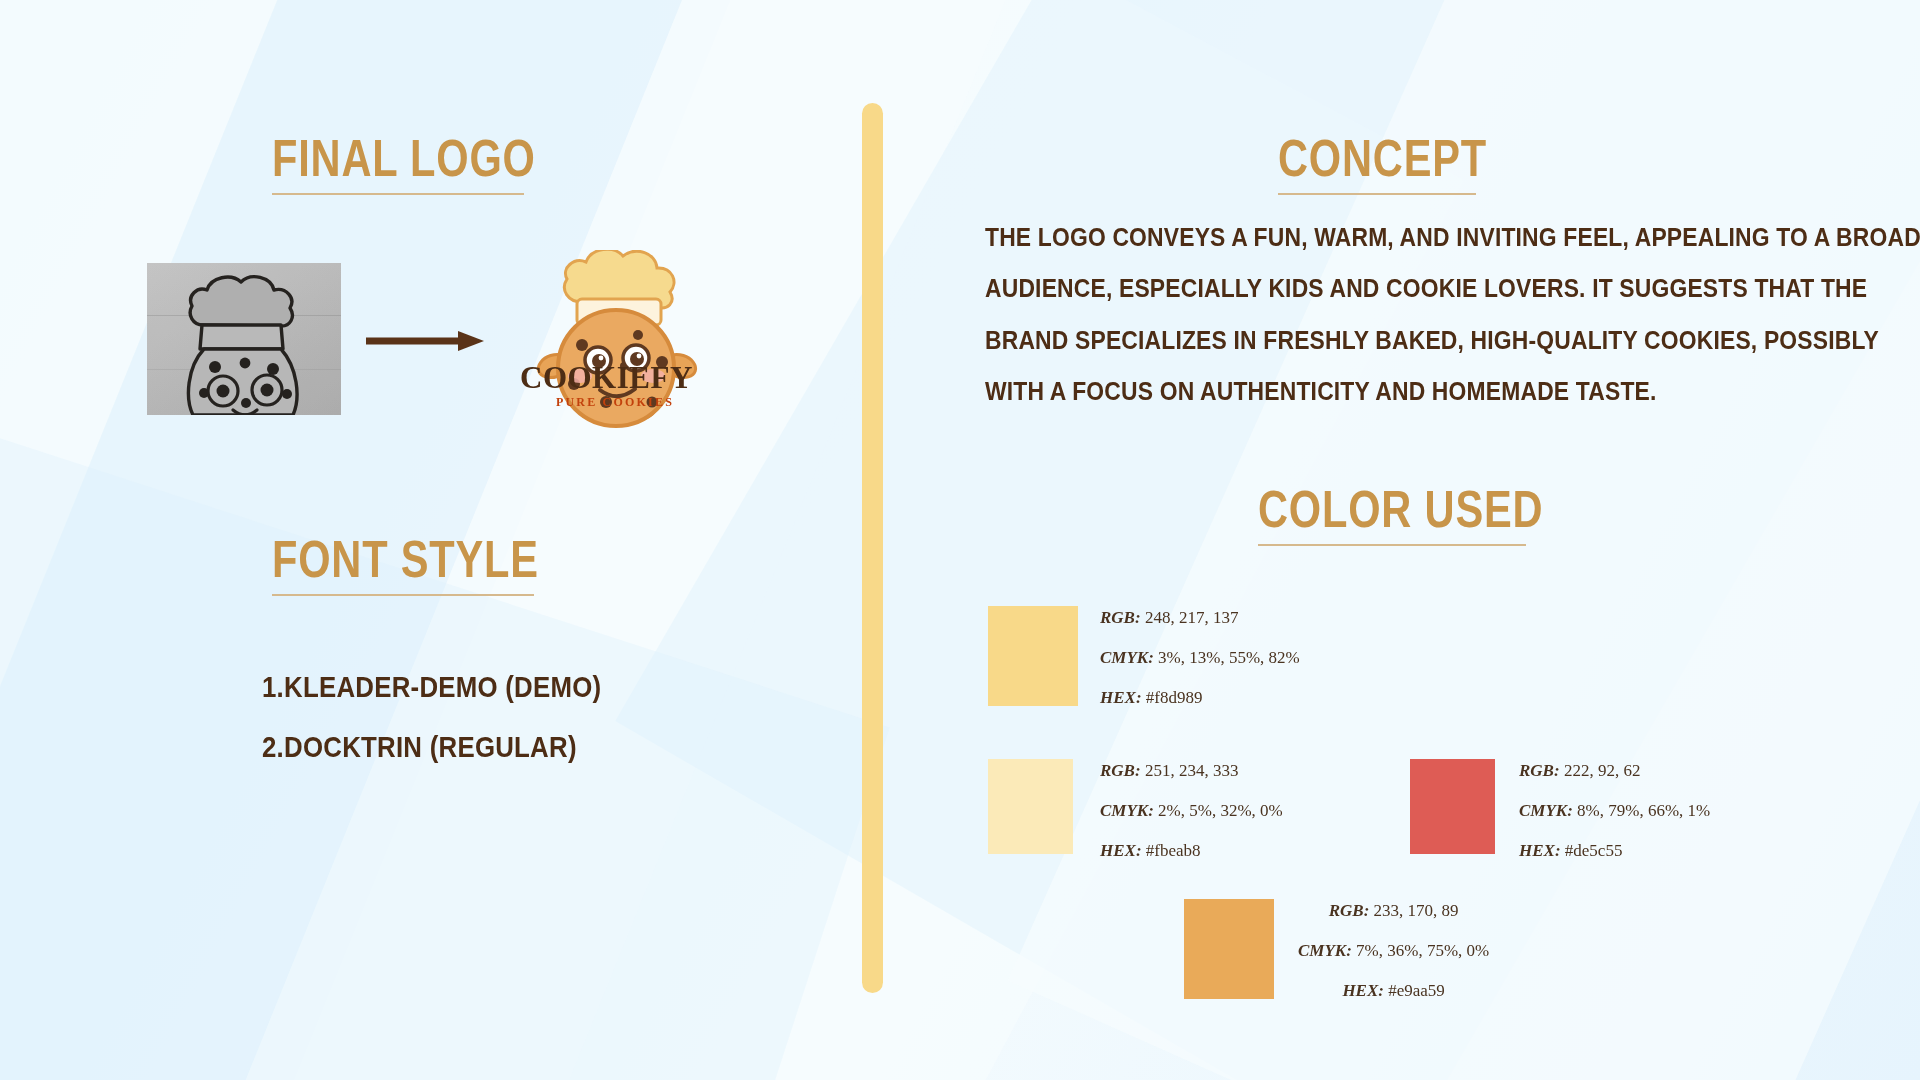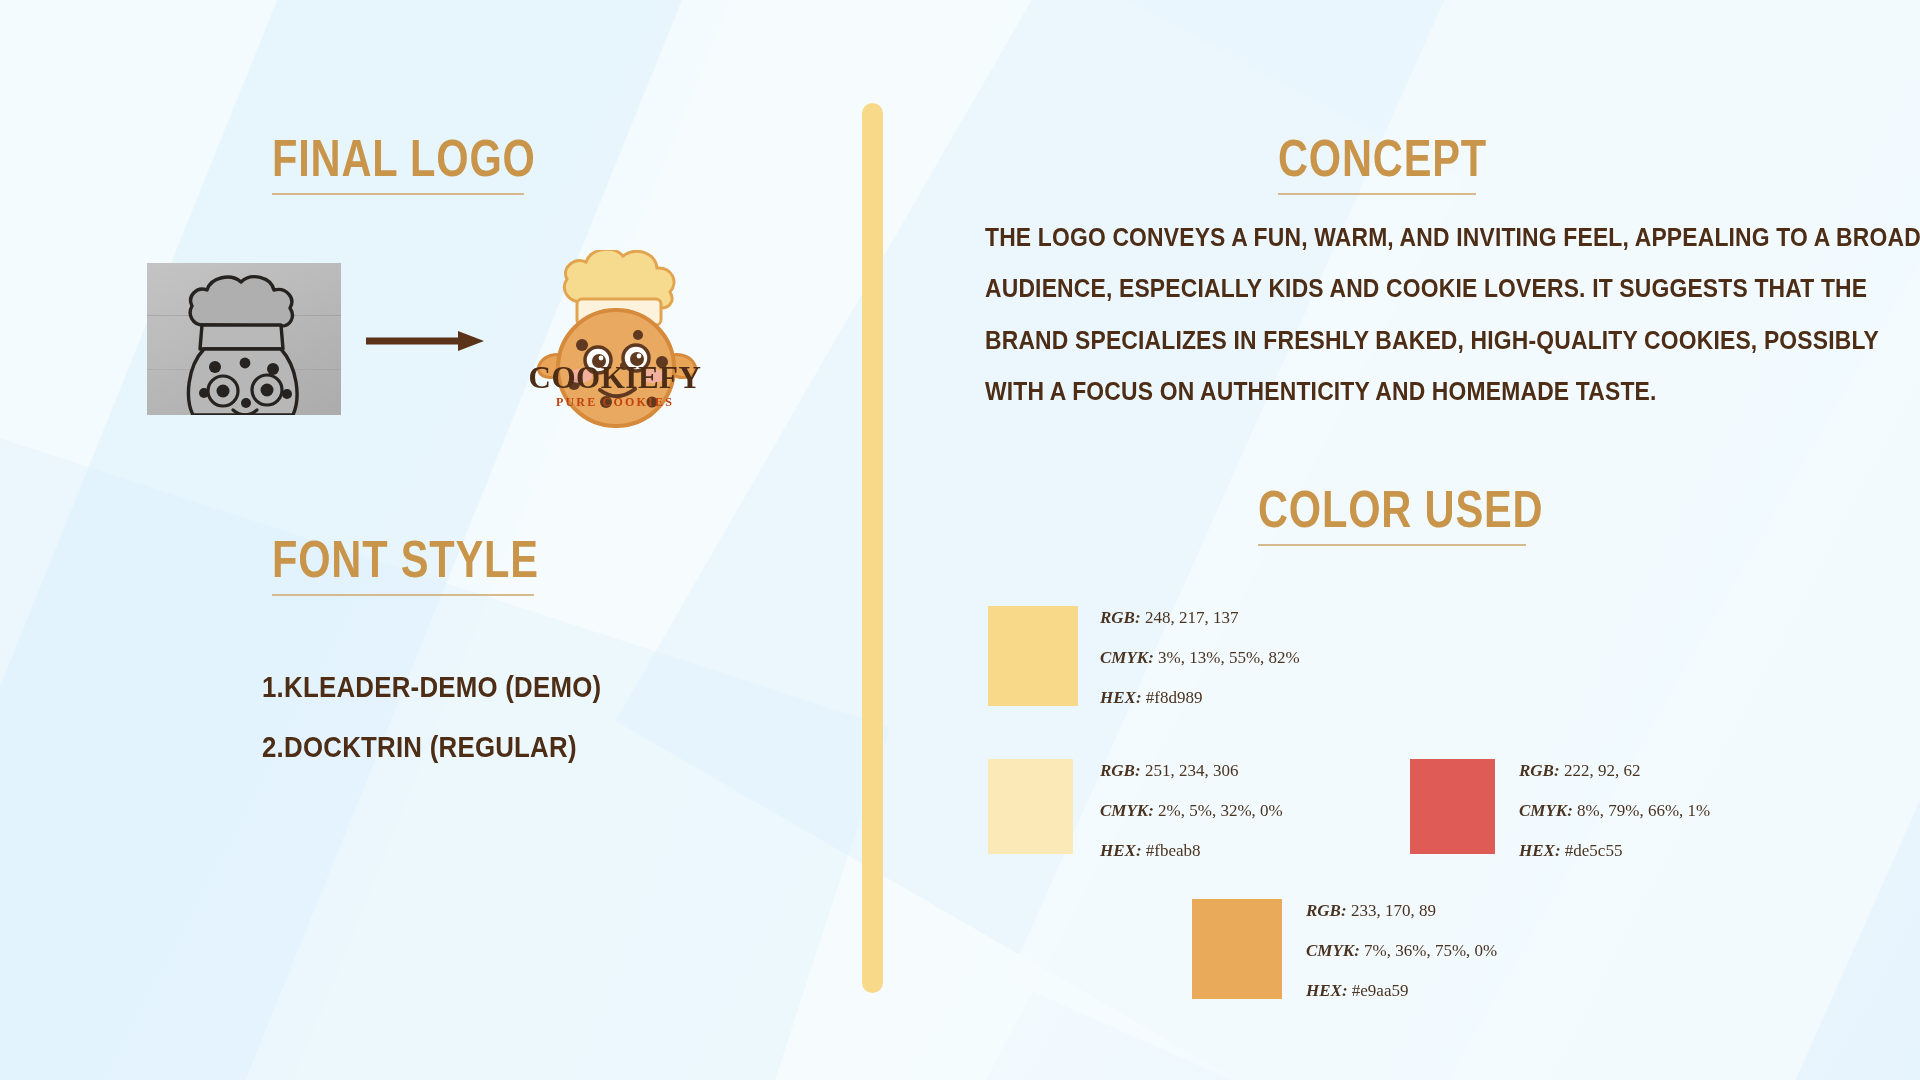--- a/index.html
+++ b/index.html
@@ -43,21 +43,21 @@
       linear-gradient(#b9b9b9,#b0b0b0);
     overflow:hidden;
   }
   #sketch .paperline{position:absolute;left:0;right:0;height:1px;background:rgba(120,120,120,.35);}
   .arrow{
     position:absolute;left:366px;top:330px;width:118px;height:22px;
   }
   #logo-final{position:absolute;left:520px;top:250px;width:190px;height:180px;}
   .logo-word{
     position:absolute;left:520px;top:362px;width:190px;
-    text-align:center;color:#4d2d15;
+    text-align:left;color:#4d2d15;
     font-family:"Liberation Serif",serif;font-weight:bold;
     font-size:31px;letter-spacing:.5px;line-height:1;
   }
   .logo-sub{
     position:absolute;left:520px;top:396px;width:190px;text-align:center;
     color:#c2410c;font-family:"Liberation Serif",serif;font-weight:bold;
     font-size:12px;letter-spacing:2.2px;line-height:1;
   }
 
   
@@ -242,21 +242,21 @@
         </div>
       </div>
     </div>
 
 
     <div class="swatch-card" style="left:28px;top:158px;">
       <div class="chip sm" style="background:#fbeab8;"></div>
       <div class="meta" style="margin-left:27px;">
         <div>
           <b>RGB:</b>
-          <span>251, 234, 306</span>
+          <span>251, 234, 333</span>
         </div>
         <div>
           <b>CMYK:</b>
           <span>2%, 5%, 32%, 0%</span>
         </div>
         <div>
           <b>HEX:</b>
           <span>#fbeab8</span>
         </div>
       </div>
@@ -273,21 +273,21 @@
           <b>CMYK:</b>
           <span>8%, 79%, 66%, 1%</span>
         </div>
         <div>
           <b>HEX:</b>
           <span>#de5c55</span>
         </div>
       </div>
     </div>
 
-    <div class="swatch-card" style="left:232px;top:298px;">
+    <div class="swatch-card" style="left:224px;top:298px;text-align:center;">
       <div class="chip" style="background:#e9aa59;"></div>
       <div class="meta" style="margin-left:24px;">
         <div>
           <b>RGB:</b>
           <span>233, 170, 89</span>
         </div>
         <div>
           <b>CMYK:</b>
           <span>7%, 36%, 75%, 0%</span>
         </div>

